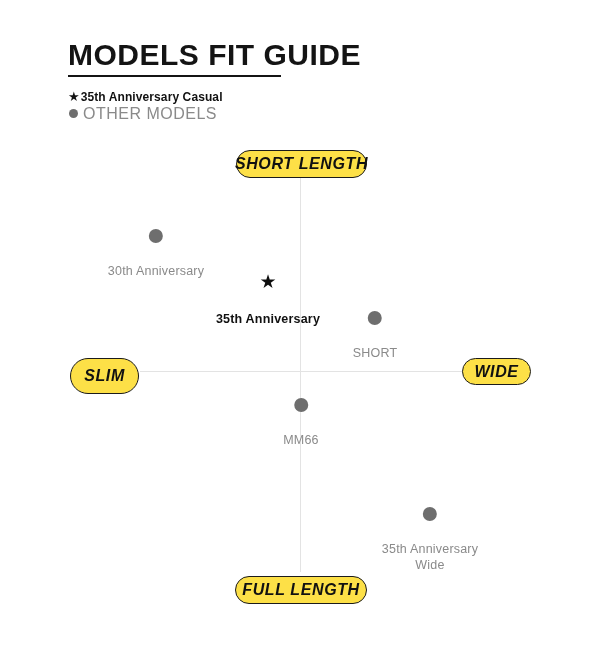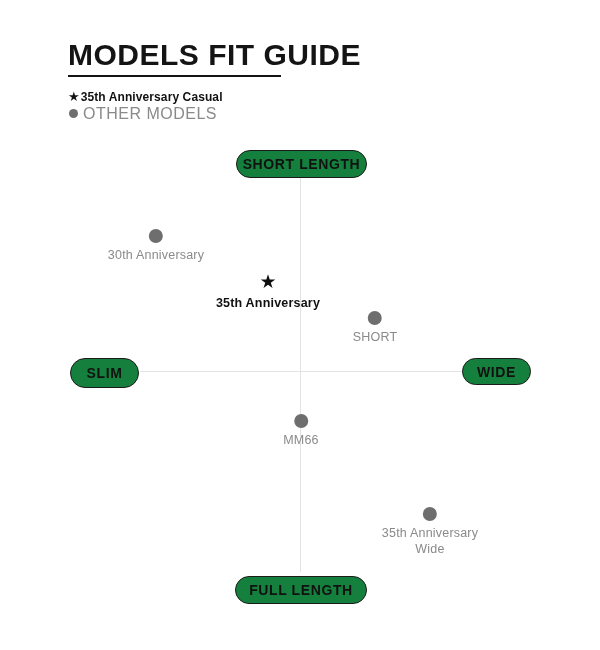--- a/index.html
+++ b/index.html
@@ -99,31 +99,32 @@
   }
 
   
   .pill {
     position: absolute;
     display: flex;
     align-items: center;
     justify-content: center;
     border: 1.4px solid #1b1b1b;
     border-radius: 999px;
-    background: #15803d;
+    background: #fde047;
     color: #111111;
     font-weight: 700;
-    font-size: 14px;
+    font-size: 16px;
     letter-spacing: 0.6px;
     box-sizing: border-box;
     white-space: nowrap;
+    font-style: italic;
   }
   .pill-short { left: 236px; top: 150px; width: 131px; height: 28px; }
   .pill-full  { left: 235px; top: 576px; width: 132px; height: 28px; }
-  .pill-slim  { left: 70px;  top: 358px; width: 69px;  height: 30px; }
+  .pill-slim  { left: 70px;  top: 358px; width: 69px;  height: 36px; }
   .pill-wide  { left: 462px; top: 358px; width: 69px;  height: 27px; }
 
   
   .point {
     position: absolute;
     transform: translate(-50%, 0);
     text-align: center;
     white-space: nowrap;
   }
   .point-marker-dot {
@@ -133,21 +134,21 @@
     background: #6e6e6e;
     margin: 0 auto;
   }
   .point-marker-star {
     font-size: 19px;
     line-height: 19px;
     color: #0d0d0d;
     height: 19px;
   }
   .point-label {
-    margin-top: 4px;
+    margin-top: 20px;
     font-size: 12.5px;
     line-height: 16px;
     letter-spacing: 0.2px;
   }
   .point-label.secondary { color: #8a8a8a; font-weight: 400; }
   .point-label.primary   { color: #111111; font-weight: 700; }
 </style>
 </head>
 <body>
 
@@ -189,21 +190,21 @@
         <div class="point-label primary">
           <div>35th Anniversary</div>
         </div>
       </div>
       <div class="point" style="left: 375px; top: 311px;">
         <div class="point-marker-dot"></div>
         <div class="point-label secondary">
           <div>SHORT</div>
         </div>
       </div>
-      <div class="point" style="left: 301px; top: 414px; text-align: center;">
+      <div class="point" style="left: 301px; top: 398px; text-align: center;">
         <div class="point-marker-dot"></div>
         <div class="point-label secondary">
           <div>MM66</div>
         </div>
       </div>
       <div class="point" style="left: 430px; top: 507px;">
         <div class="point-marker-dot"></div>
         <div class="point-label secondary">
           <div>35th Anniversary</div>
           <div>Wide</div>

